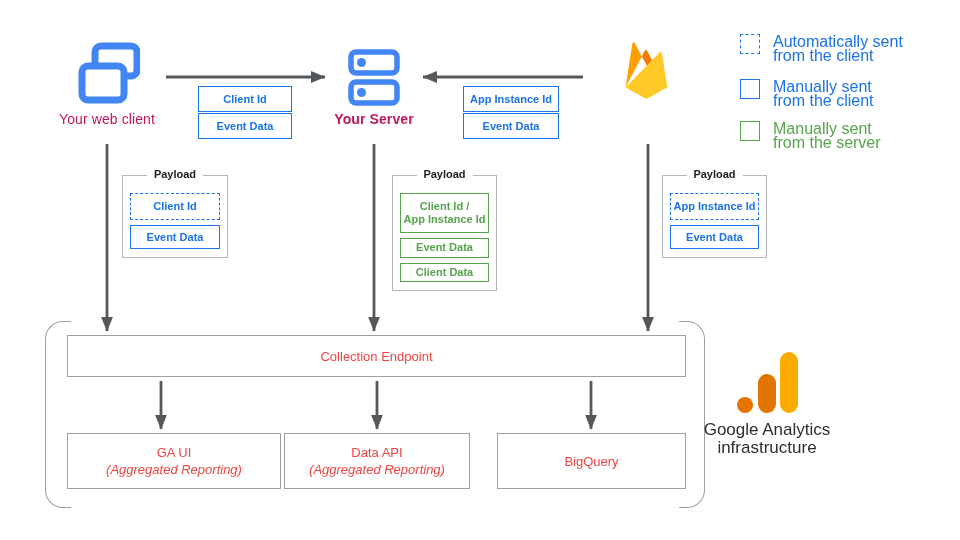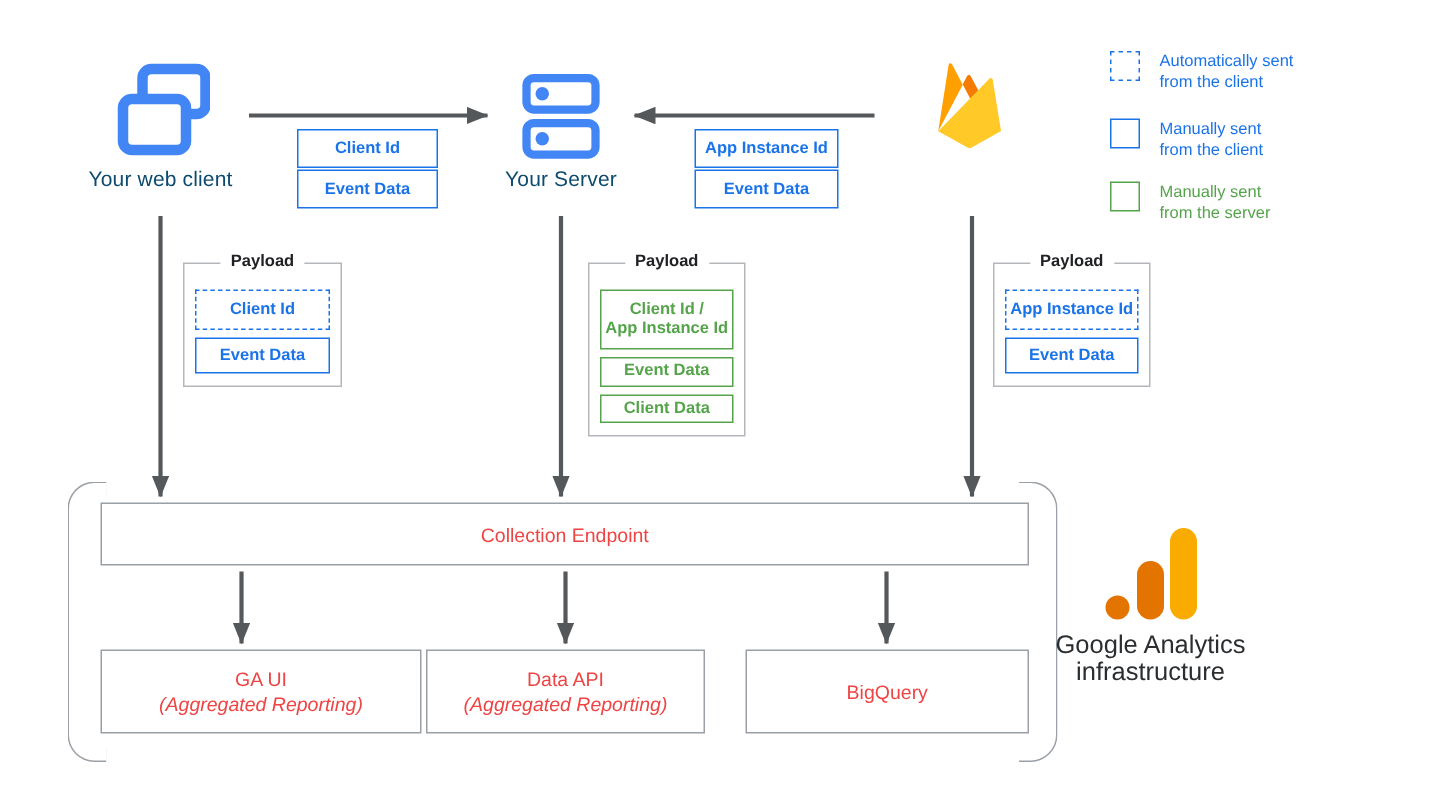--- a/index.html
+++ b/index.html
@@ -2,21 +2,21 @@
 <html><head>
 <meta charset="utf-8">
 <style>
   html,body{margin:0;padding:0;background:#fff;}
   .canvas{
     position:relative;width:960px;height:540px;background:#ffffff;overflow:hidden;
     font-family:"Liberation Sans",sans-serif;color:#3c4043;
   }
   .abs{position:absolute;}
   
-  .node-label{position:absolute;width:150px;text-align:center;font-size:14px;font-weight:500;color:#0c4a6e;letter-spacing:.1px;}
+  .node-label{position:absolute;width:150px;text-align:center;font-size:14px;font-weight:500;color:#be185d;letter-spacing:.1px;}
   
   .tag{
     position:absolute;background:#fff;border:1.5px solid #1a73e8;color:#1a73e8;
     display:flex;align-items:center;justify-content:center;
     font-size:11px;font-weight:600;text-align:center;line-height:12px;
   }
   
   .payload{
     position:absolute;border:1px solid #b3b7bb;background:#fff;
     display:flex;flex-direction:column;gap:5px;padding:17px 7px 8px 7px;box-sizing:border-box;
@@ -27,21 +27,21 @@
   }
   .p-item{
     display:flex;align-items:center;justify-content:center;text-align:center;
     font-size:11px;font-weight:600;line-height:13px;background:#fff;white-space:pre-line;
   }
   .dashed-blue{border:1.5px dashed #1a73e8;color:#1a73e8;}
   .solid-blue{border:1.5px solid #1a73e8;color:#1a73e8;}
   .solid-green{border:1.5px solid #55a44b;color:#55a44b;}
   
   .legend-swatch{position:absolute;width:20px;height:20px;background:#fff;box-sizing:border-box;}
-  .legend-text{position:absolute;font-size:11px;font-weight:500;line-height:13.5px;white-space:pre-line;width:160px;}
+  .legend-text{position:absolute;font-size:16px;font-weight:500;line-height:13.5px;white-space:pre-line;width:160px;}
   .legend-blue{color:#1a73e8;}
   .legend-green{color:#55a44b;}
   
   .bracket{position:absolute;width:26px;height:187px;top:321px;box-sizing:border-box;}
   .bracket.left{border:1.5px solid #9aa0a6;border-right:none;border-radius:18px 0 0 18px;}
   .bracket.right{border:1.5px solid #9aa0a6;border-left:none;border-radius:0 18px 18px 0;}
   .big-box{
     position:absolute;border:1px solid #9aa0a6;background:#fff;
     display:flex;flex-direction:column;align-items:center;justify-content:center;
     text-align:center;font-size:13px;line-height:17px;color:#ef4444;box-sizing:border-box;
@@ -81,21 +81,21 @@
     <rect x="4" y="24" width="42" height="34" rx="6" fill="#ffffff" stroke="#4285F4" stroke-width="7"></rect>
   </svg>
   <div class="node-label" style="left:32px;top:111px;">Your web client</div>
 
   <svg class="abs" style="left:348px;top:49px;" width="52" height="57" viewBox="0 0 52 57">
     <rect x="3" y="3" width="46" height="21" rx="5" fill="#ffffff" stroke="#4285F4" stroke-width="5.5"></rect>
     <circle cx="13.5" cy="13.5" r="4.5" fill="#4285F4"></circle>
     <rect x="3" y="33" width="46" height="21" rx="5" fill="#ffffff" stroke="#4285F4" stroke-width="5.5"></rect>
     <circle cx="13.5" cy="43.5" r="4.5" fill="#4285F4"></circle>
   </svg>
-  <div class="node-label" style="left:299px;top:111px;">Your Server</div>
+  <div class="node-label" style="left:299px;top:111px;font-weight:bold;">Your Server</div>
 
   <svg class="abs" style="left:623px;top:42px;" width="47" height="57" viewBox="0 0 262 352">
     <path fill="#FFA000" d="M1.25 280.73 L43.87 8.19 C45.07 0.47 54.39 -1.28 58.06 5.61 L102.21 89.08 Z"></path>
     <path fill="#F57C00" d="M135 150.38 L167.96 116.63 L135 53.7 C131.87 47.74 123.13 47.72 120.03 53.7 L102.42 87.29 L102.42 88.79 Z"></path>
     <path fill="#FFCA28" d="M139.12 347.55 L259.89 280.2 L225.53 68.25 C224.45 61.68 216.62 59.04 212.41 63.82 L1.25 280.73 L121.36 348.09 C128.92 352.32 133.49 351.11 139.12 347.55 Z"></path>
   </svg>
 
   <div class="tag" style="left:198px;top:86px;width:92px;height:24px;">Client Id</div>
   <div class="tag" style="left:198px;top:113px;width:92px;height:24px;">Event Data</div>
   <div class="tag" style="left:463px;top:86px;width:94px;height:24px;">App Instance Id</div>

